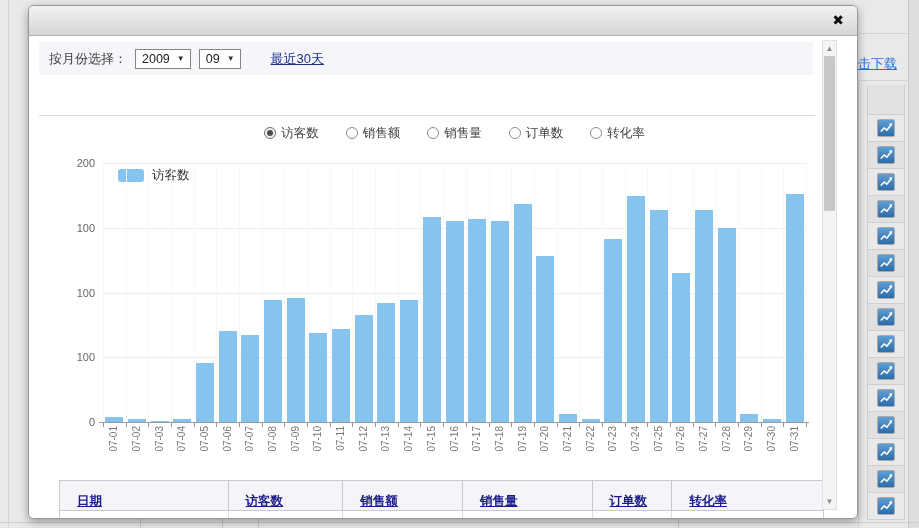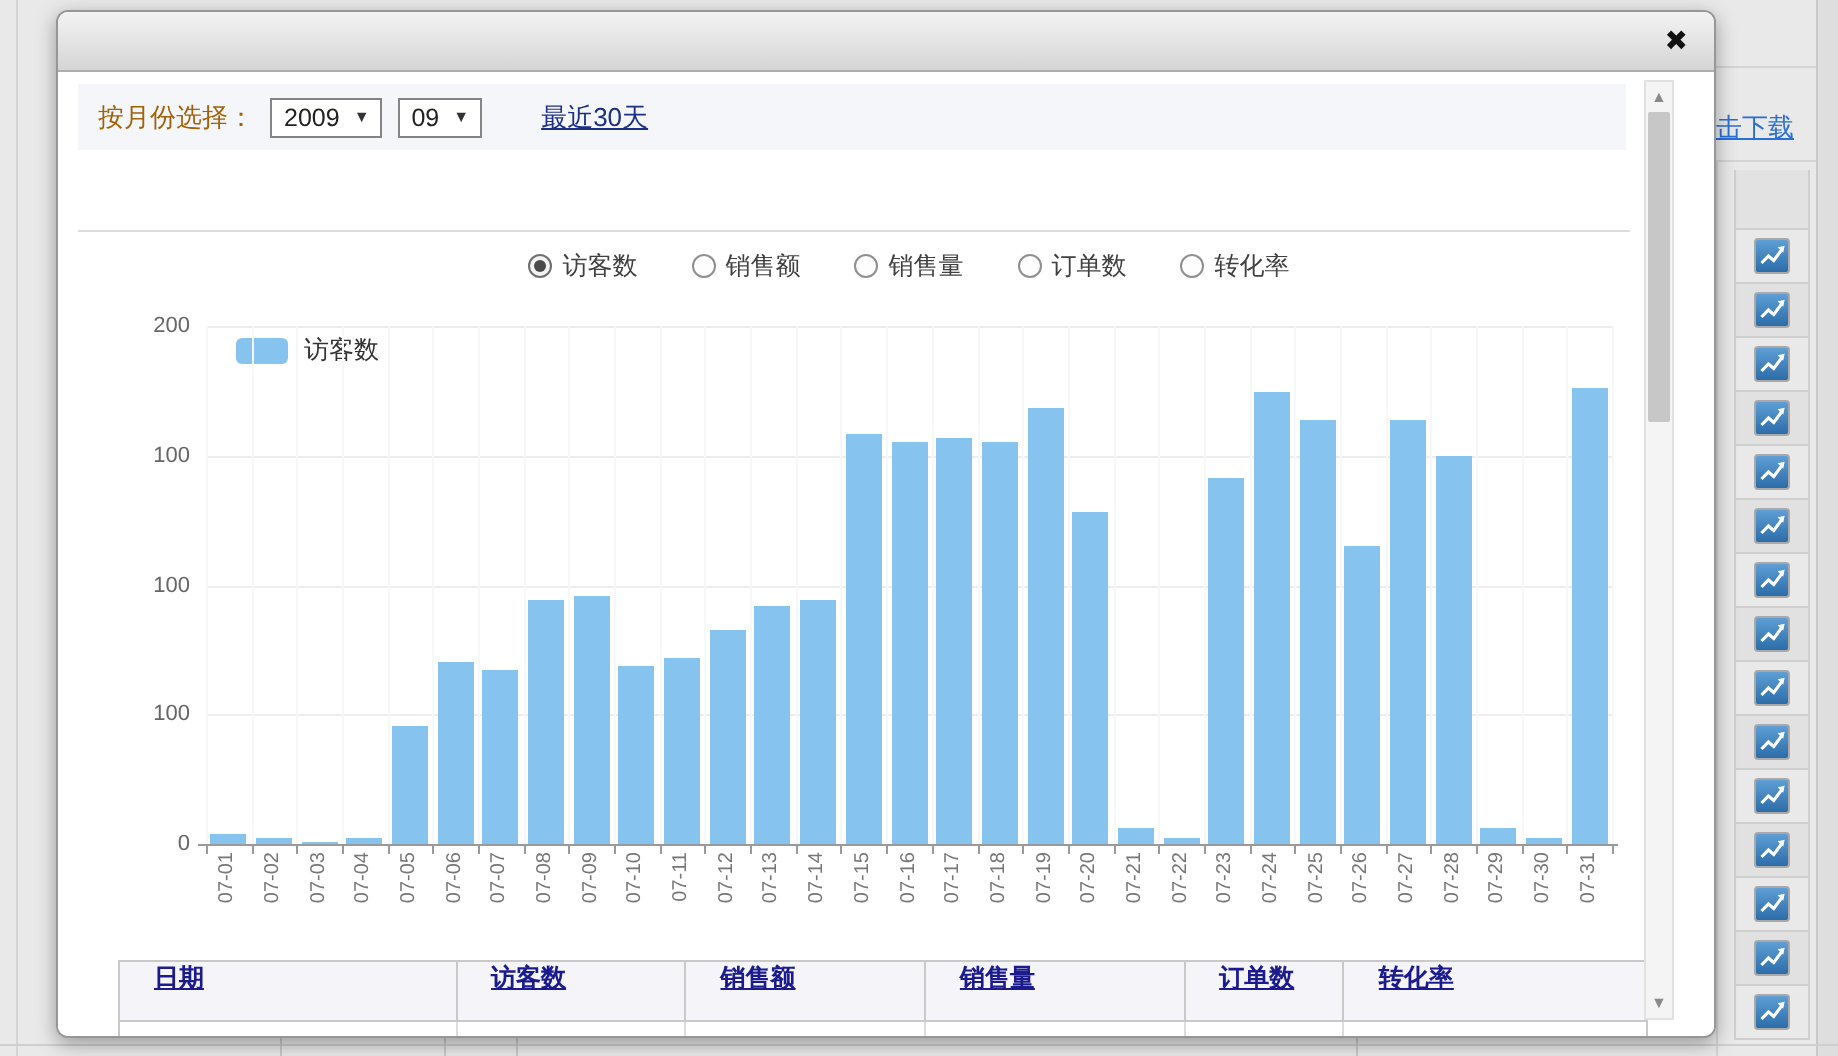--- a/index.html
+++ b/index.html
@@ -52,21 +52,21 @@
   .titlebar .close{
     position:absolute;right:13px;top:6px;font-size:14px;font-weight:bold;color:#111;cursor:pointer;line-height:16px;
   }
   .content{position:relative;height:482px;border-radius:0 0 5px 5px;background:#fff;overflow:hidden;}
 
   
   .month-row{
     position:absolute;left:10px;top:6px;width:774px;height:33px;background:#f5f6f9;
     display:flex;align-items:center;gap:8px;padding-left:10px;box-sizing:border-box;
   }
-  .mlabel{font-size:13px;color:#a16207;}
+  .mlabel{font-size:13px;color:#404040;}
   .selectbox{
     display:inline-flex;align-items:center;gap:7px;background:#fff;
     border:1px solid #848484;padding:2px 5px 2px 6px;font-size:12.5px;color:#222;cursor:pointer;
   }
   .selectbox .caret{font-size:8px;color:#333;}
   .recent-link{margin-left:22px;font-size:13px;color:#1c2f86;text-decoration:underline;cursor:pointer;}
 
   
   .section-head{position:absolute;left:0;top:48px;width:100%;height:24px;display:flex;align-items:center;}
   .ring{
@@ -107,21 +107,21 @@
   .bar{position:absolute;bottom:0;pointer-events:auto;}
   .xlab{
     position:absolute;width:46px;height:12px;line-height:12px;font-size:10px;color:#777;
     text-align:right;transform:rotate(-90deg);white-space:nowrap;
   }
 
   
   .dtable{position:absolute;left:30px;top:444px;width:765px;border:1px solid #c9c9c9;border-bottom:none;box-sizing:border-box;}
   .thead{display:flex;background:#f4f4f9;height:29px;border-bottom:1px solid #c9c9c9;}
   .th{
-    box-sizing:border-box;border-left:1px solid #c9c9c9;display:flex;align-items:flex-start;padding-left:17px;
+    box-sizing:border-box;border-left:1px solid #c9c9c9;display:flex;align-items:flex-end;padding-left:17px;
   }
   .th:first-child{border-left:none;}
   .th a{font-size:12.5px;font-weight:bold;color:#1b1b8e;text-decoration:underline;cursor:pointer;}
   .trow{display:flex;height:9px;background:#fff;}
   .td{box-sizing:border-box;border-left:1px solid #dddddd;}
   .td:first-child{border-left:none;}
 
   
   .sb{
     position:absolute;right:20px;top:4px;width:15px;height:470px;

